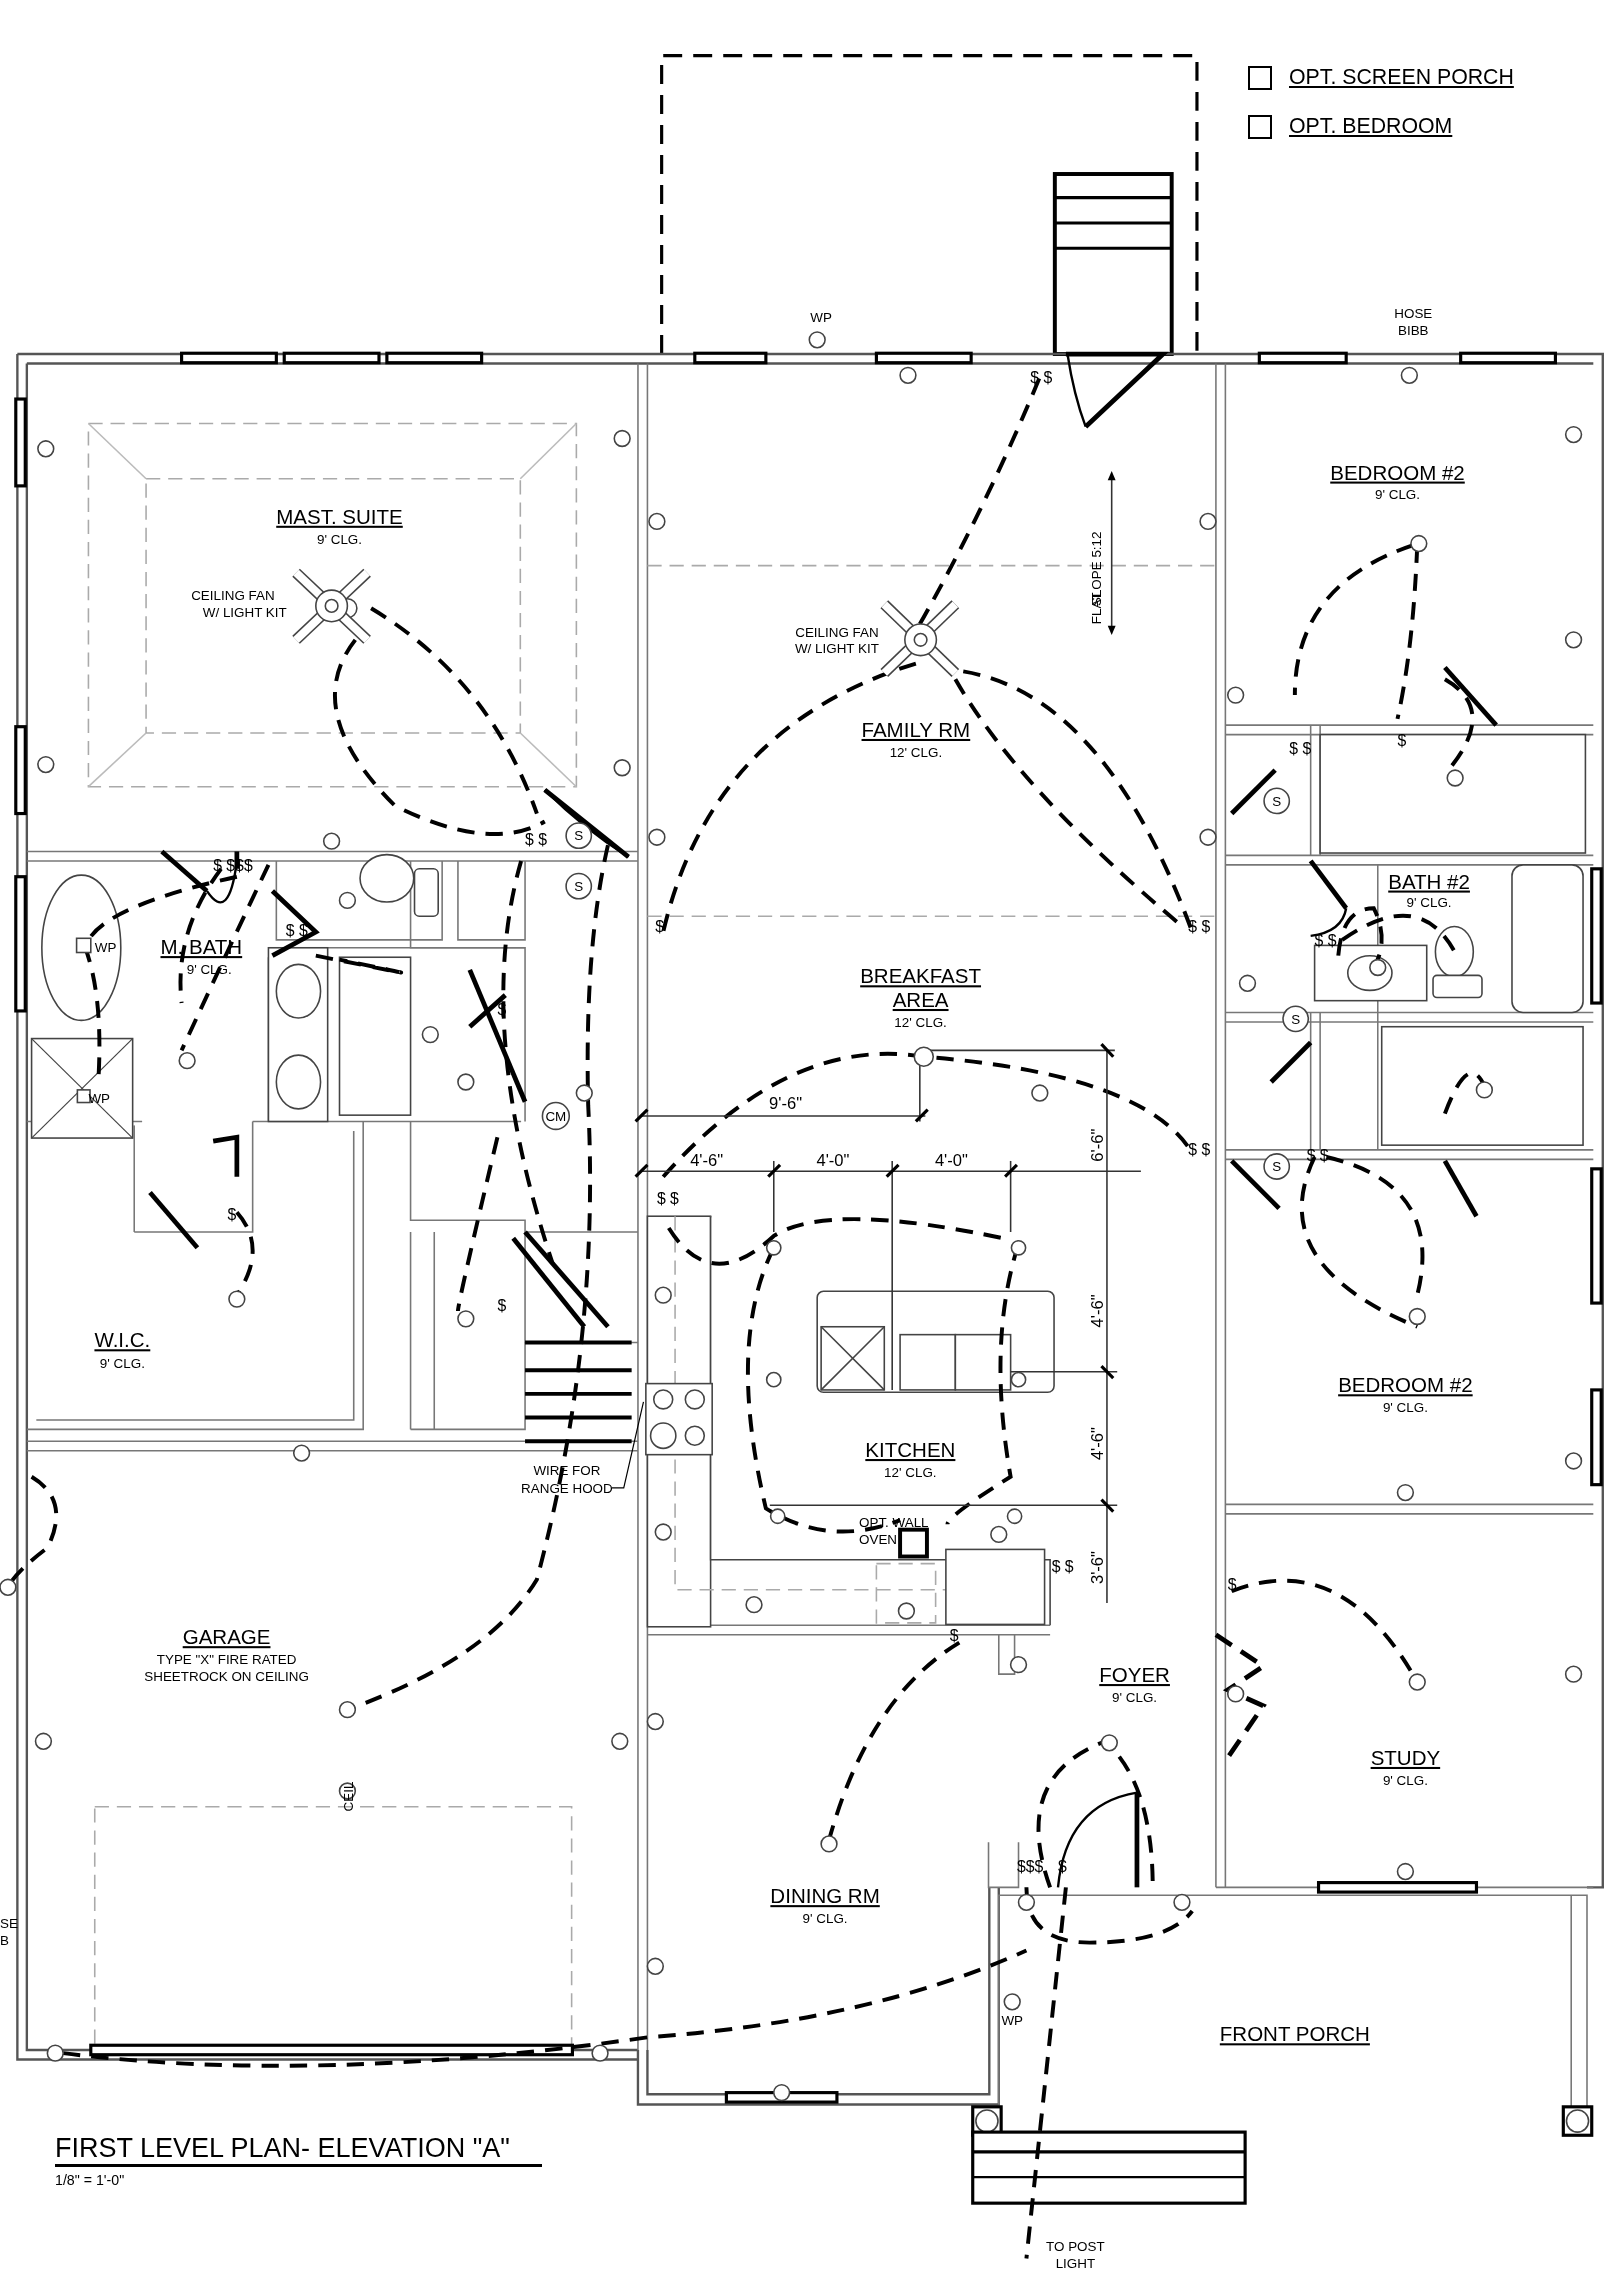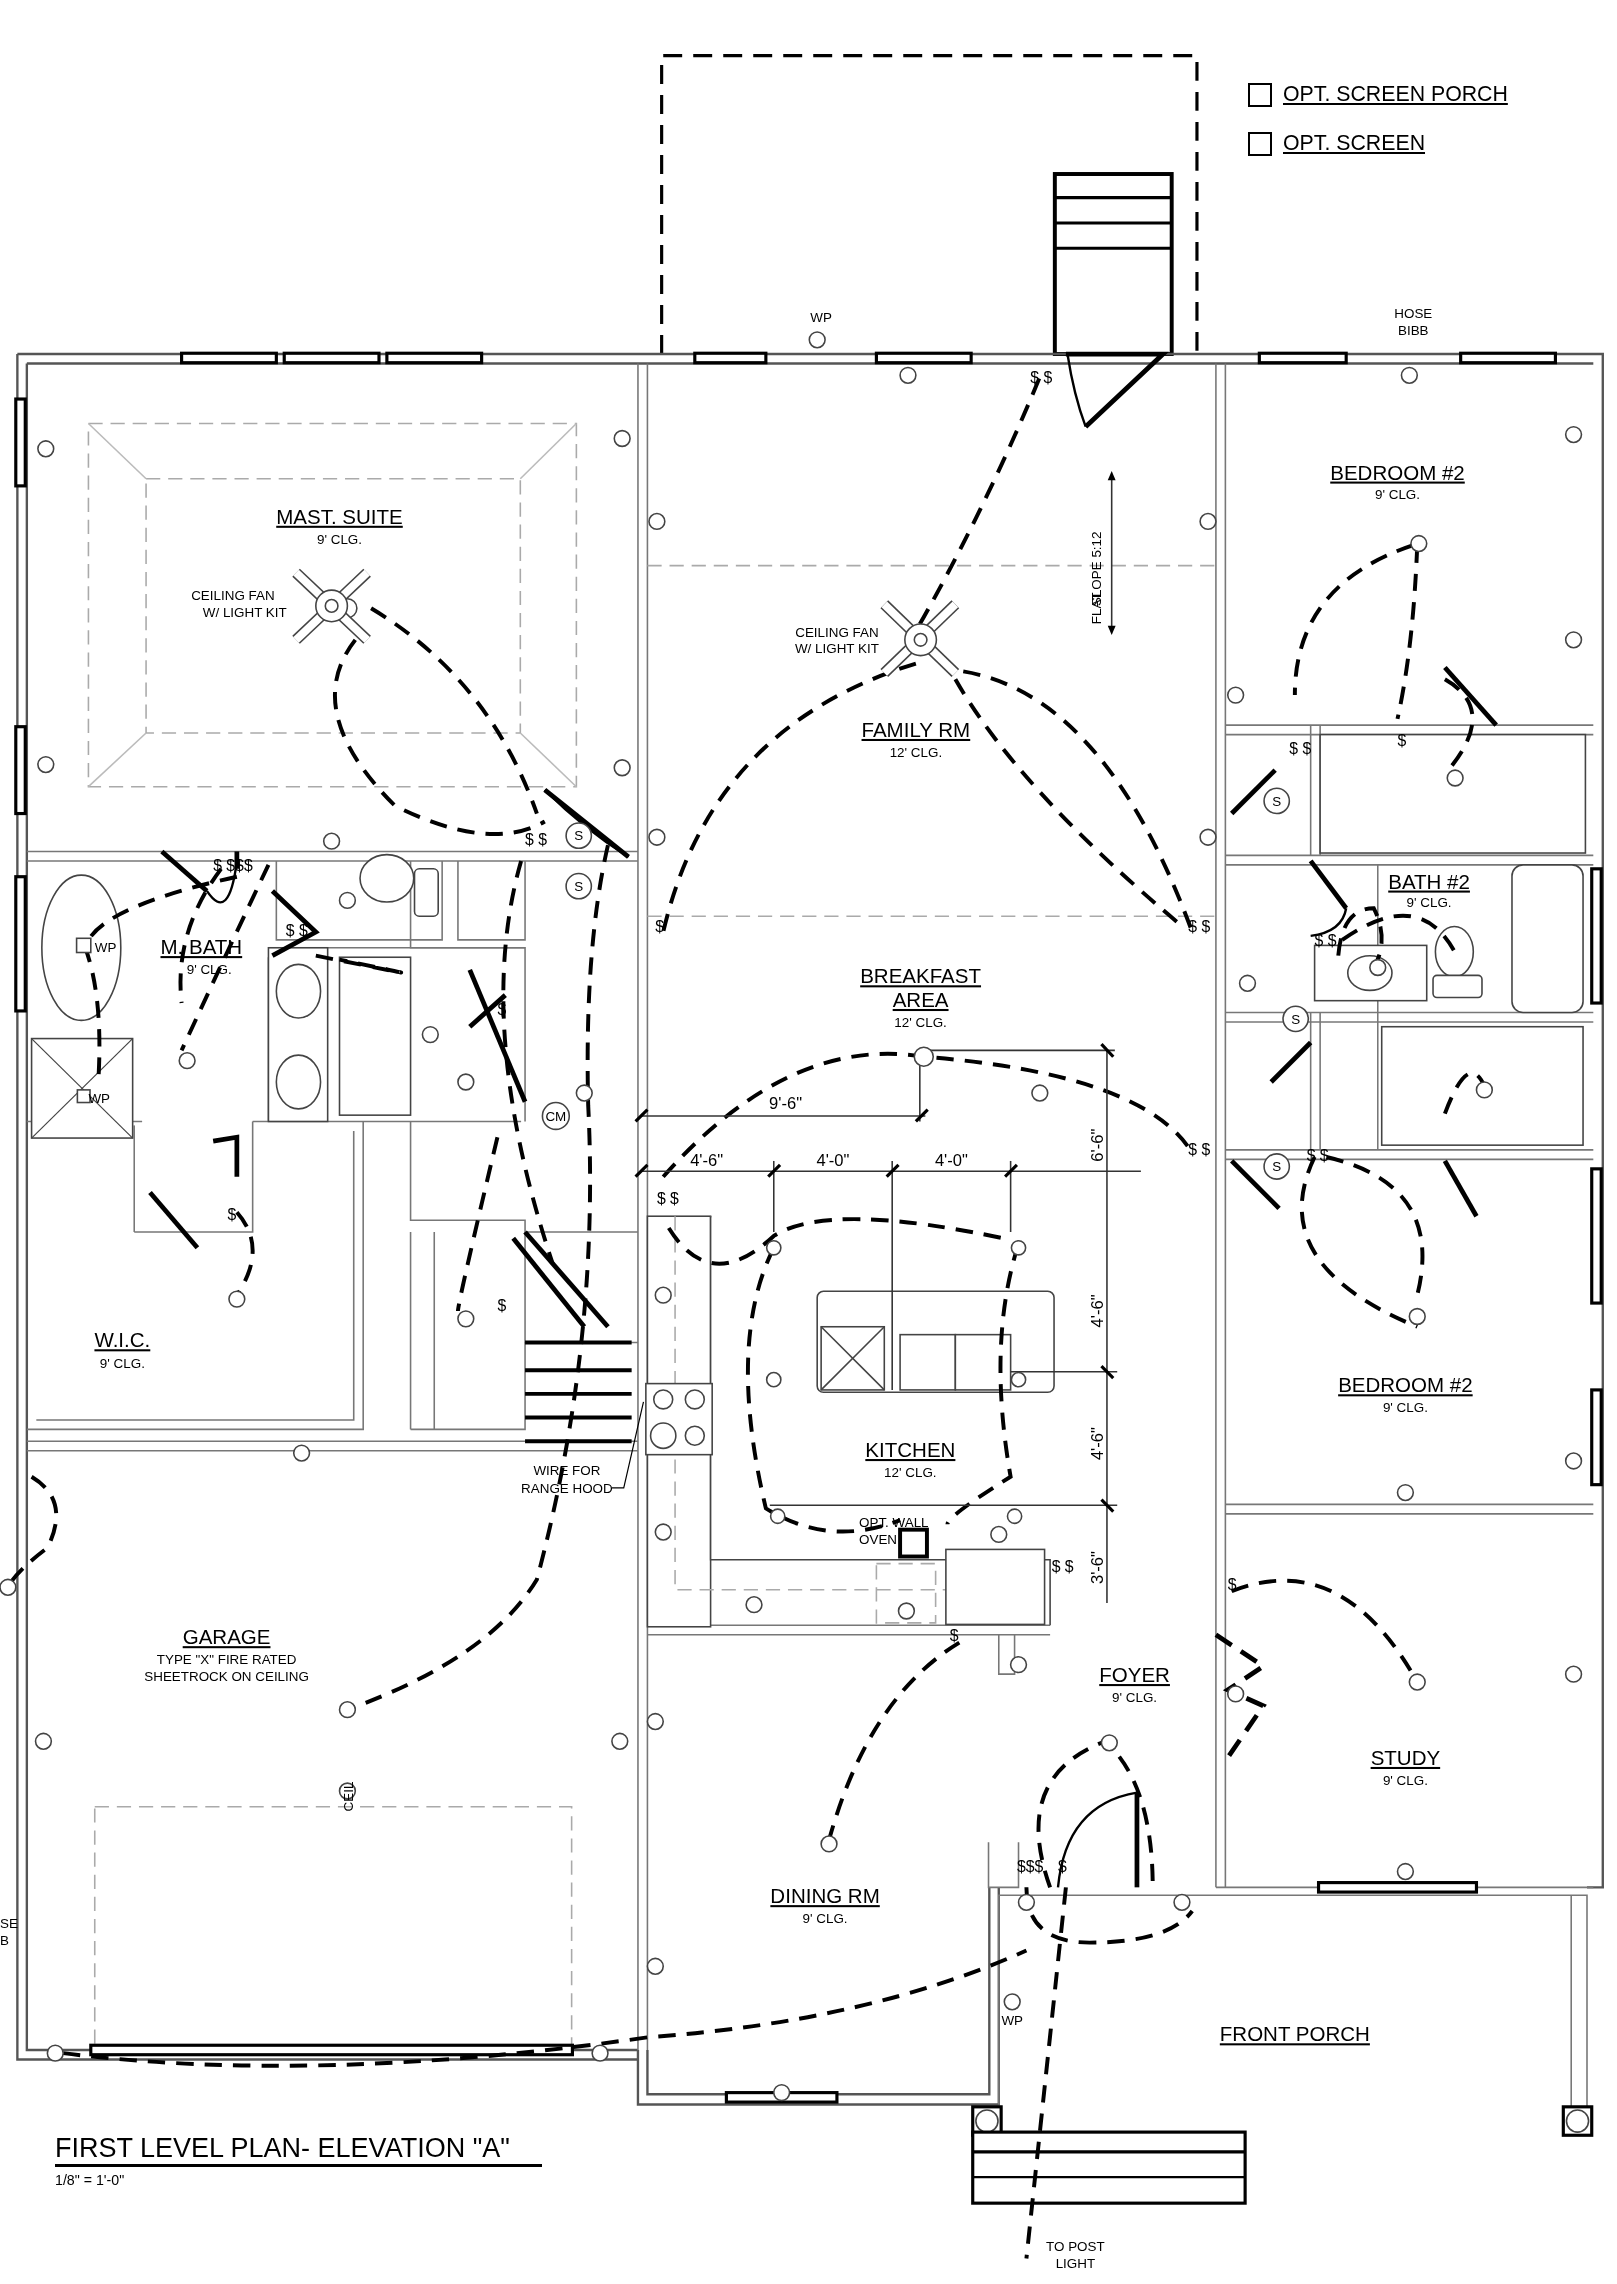--- a/index.html
+++ b/index.html
@@ -15,37 +15,37 @@
   .win{fill:#fff;stroke:#000;stroke-width:4;}
   .fix{fill:#fff;stroke:#444;stroke-width:2;}
   .dim{fill:none;stroke:#333;stroke-width:2;}
   .tick{stroke:#000;stroke-width:4;}
   .lbl{font-family:"Liberation Sans",sans-serif;fill:#000;}
   .room{font-size:26px;text-decoration:underline;}
   .clg{font-size:17px;}
   .note{font-size:17px;}
   .dimtxt{font-size:21px;}
   .sw{font-size:20px;}
-  .legend-item{position:absolute;left:1248px;display:flex;align-items:center;gap:11px;margin-top:17px;}
+  .legend-item{position:absolute;left:1248px;display:flex;align-items:center;gap:17px;}
   .legend-box{width:24px;height:24px;border:2.4px solid #000;box-sizing:border-box;}
   .legend-text{font-size:21.3px;text-decoration:underline;}
   .titleblock{position:absolute;left:55px;top:2132px;}
   .title-main{font-size:27px;border-bottom:3.2px solid #000;padding-right:32px;line-height:32px;white-space:nowrap;}
   .title-scale{font-size:14.2px;margin-top:4.7px;}
 </style>
 </head>
 <body>
 
 <div class="legend-item" style="top:65px;">
   <div class="legend-box"></div>
   <span class="legend-text">OPT. SCREEN PORCH</span>
 </div>
 <div class="legend-item" style="top:114px;">
   <div class="legend-box"></div>
-  <span class="legend-text">OPT. SCREEN</span>
+  <span class="legend-text">OPT. BEDROOM</span>
 </div>
 
 <svg width="1617" height="2284" viewBox="0 0 2048 2892">
 
   <path class="dashbold" d="M838 448 V70 H1516 V448"></path>
 
   <g>
     <rect x="1336" y="220" width="148" height="228" fill="#fff" stroke="#000" stroke-width="5"></rect>
     <line x1="1336" y1="250" x2="1484" y2="250" stroke="#000" stroke-width="4"></line>
     <line x1="1336" y1="282" x2="1484" y2="282" stroke="#000" stroke-width="4"></line>

